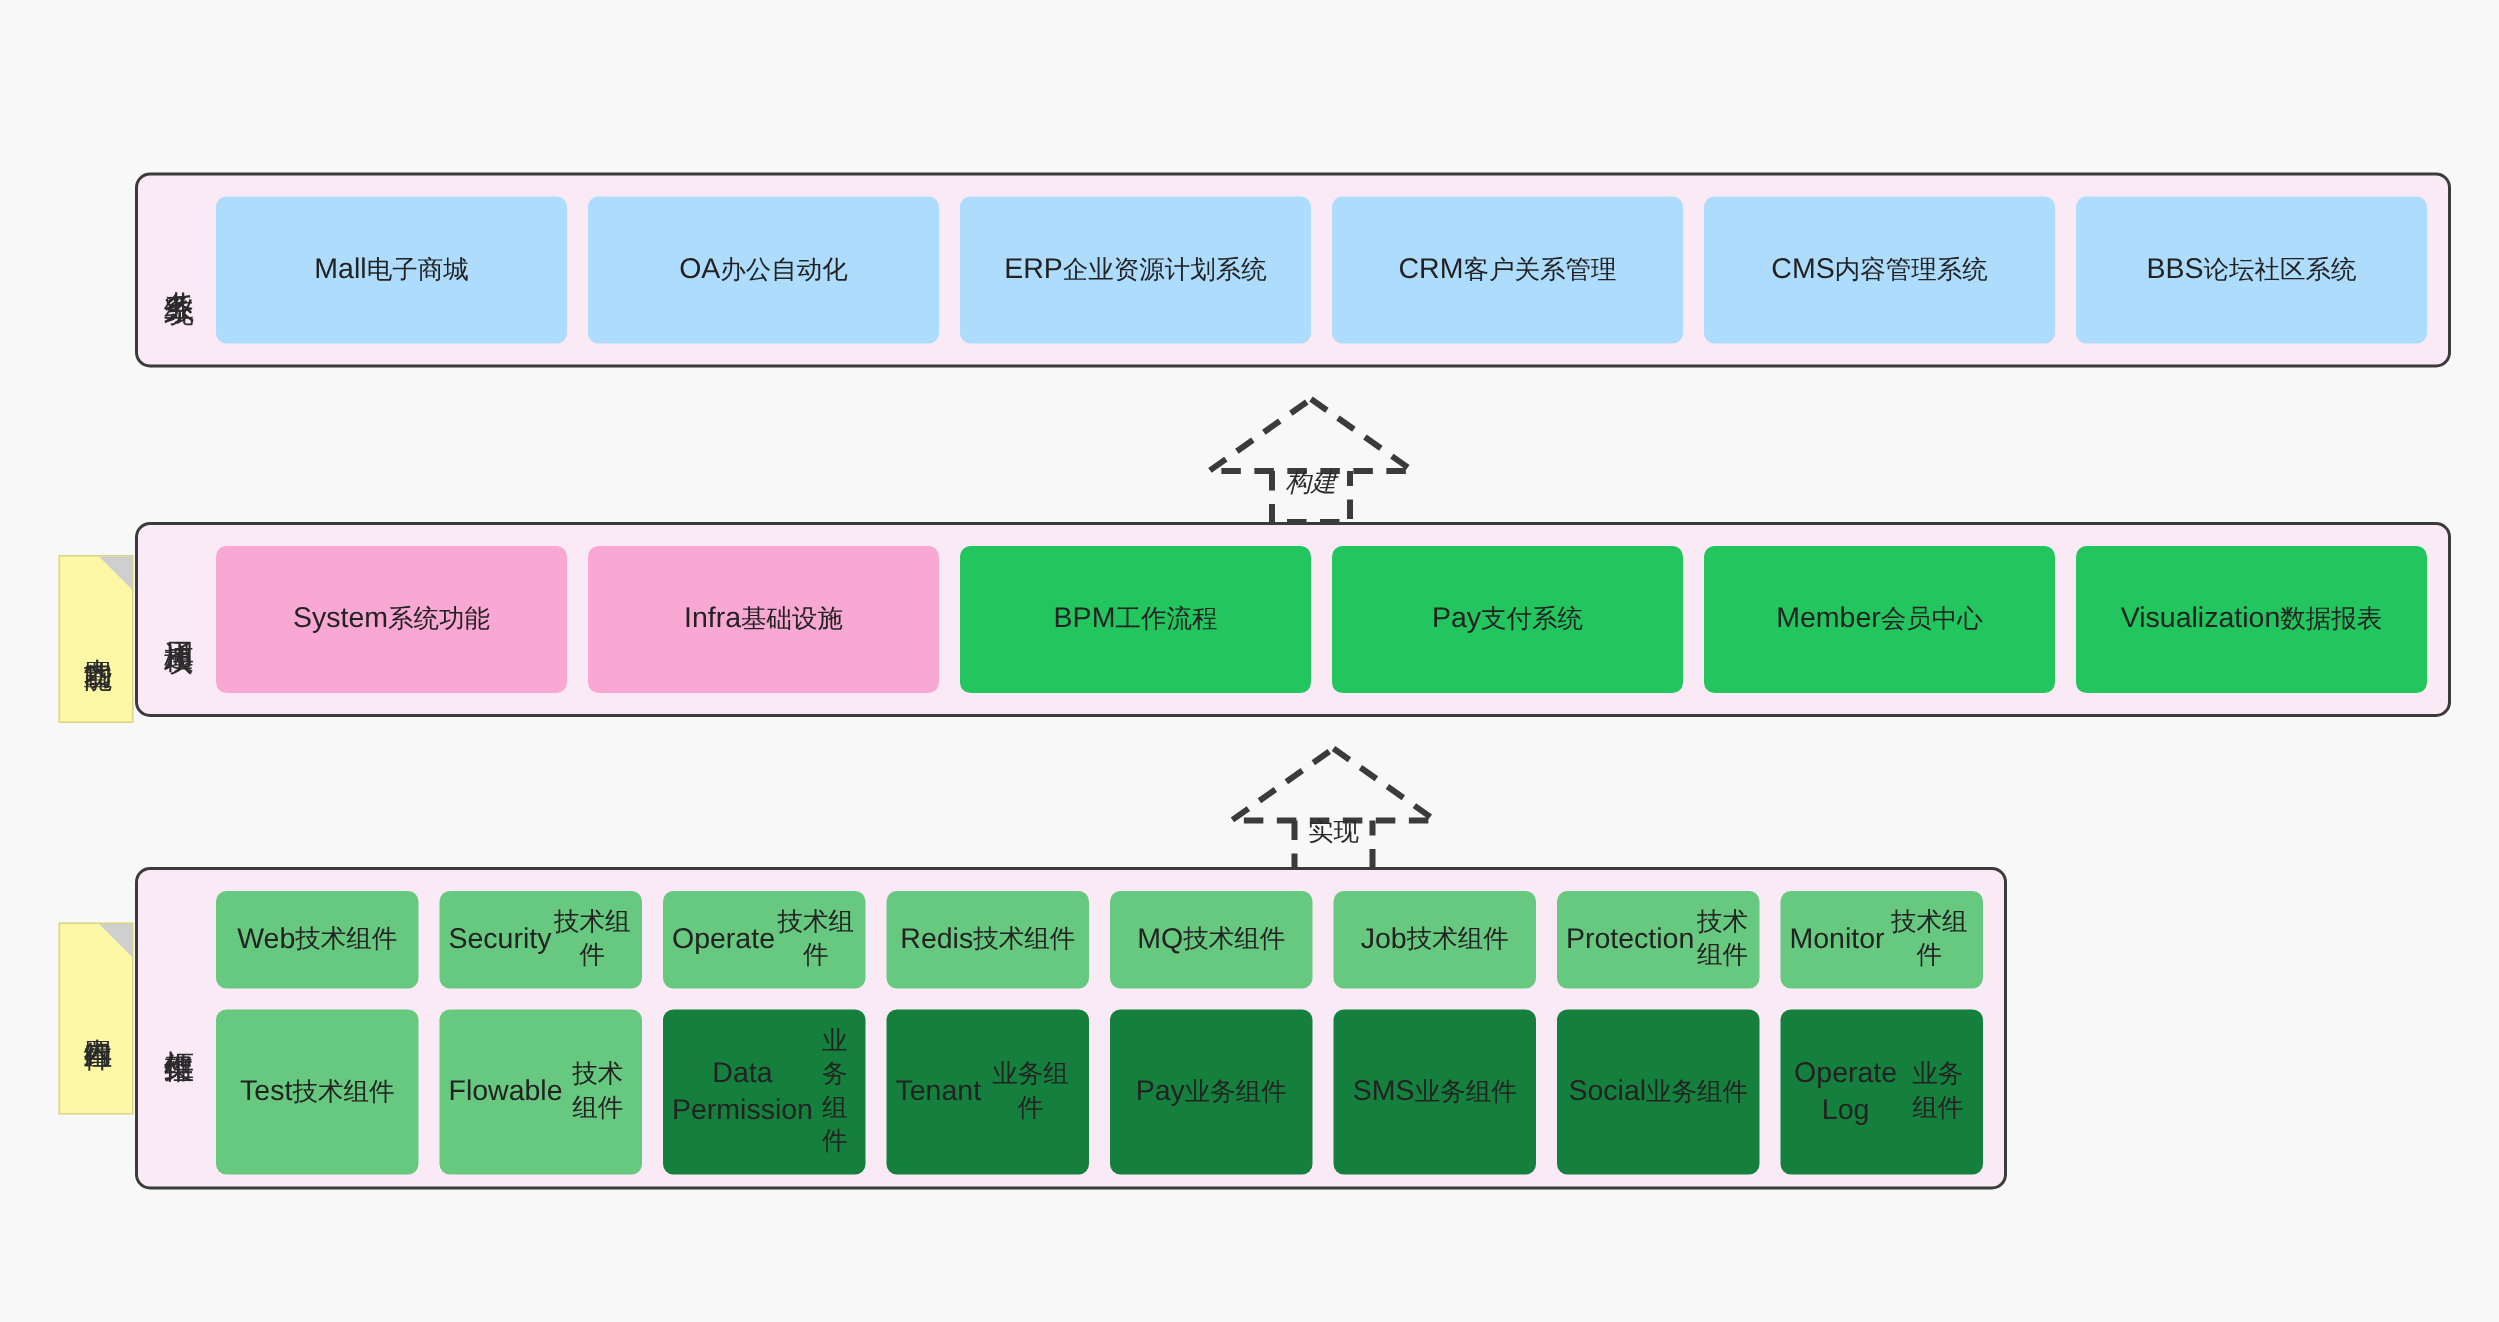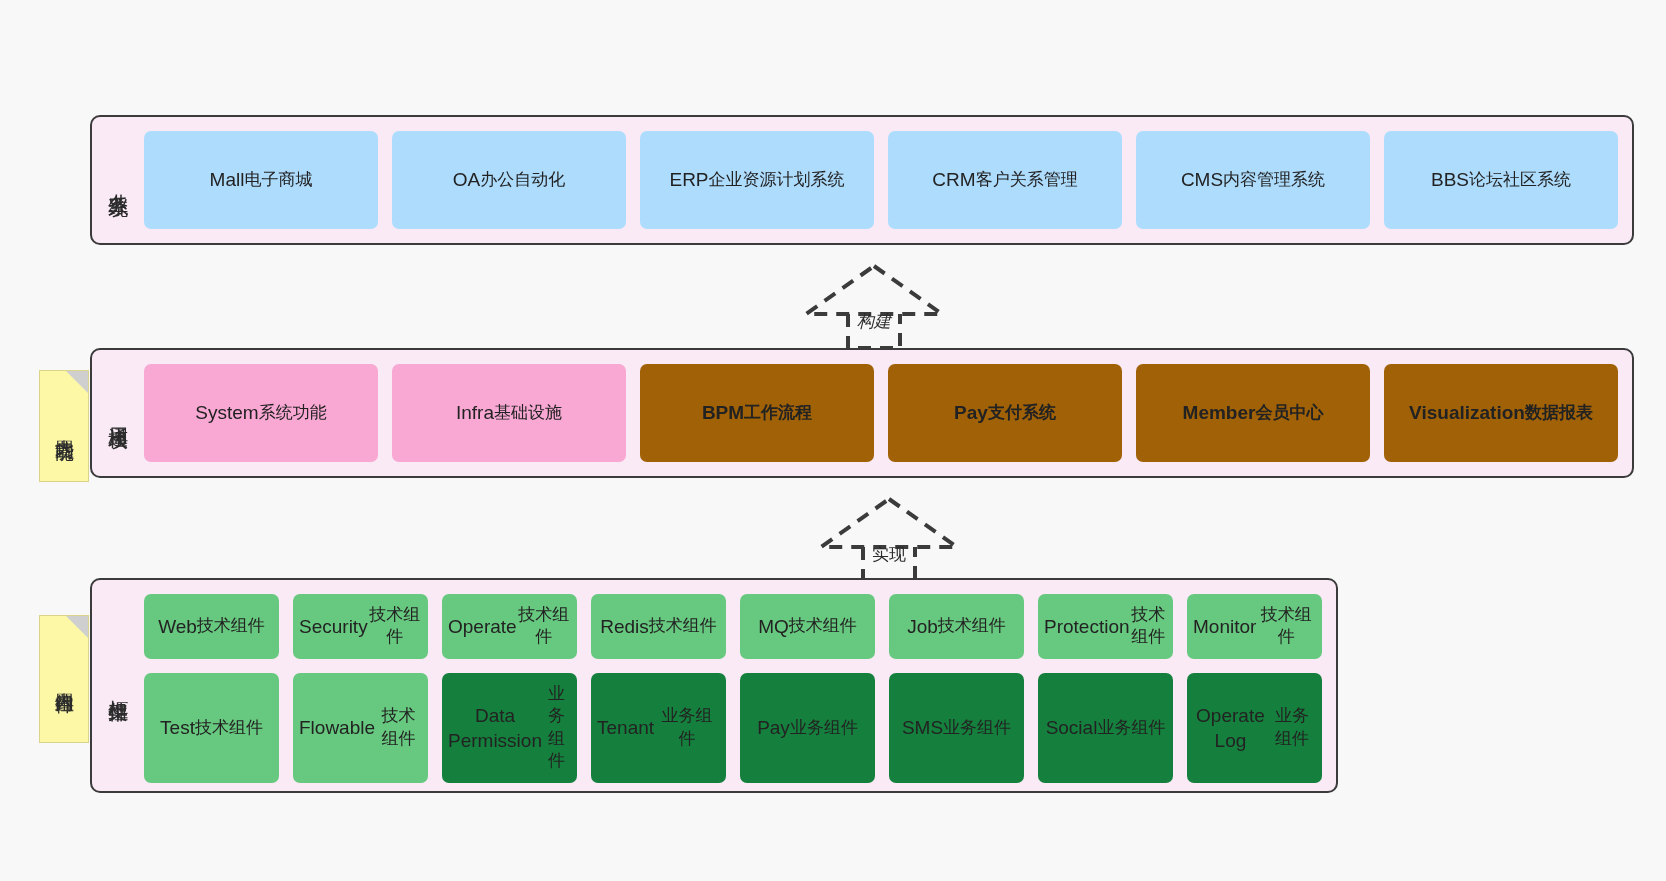--- a/index.html
+++ b/index.html
@@ -57,21 +57,21 @@
     text-align: center;
     color: #222;
     line-height: 1.32;
     padding: 10px 6px;
   }
   .card .en { font-size: 19px; }
   .card .cn { font-size: 17px; }
 
   .c-blue       { background: #aedcfd; }
   .c-red        { background: #f9a8d4; }
-  .c-pink       { background: #a16207; font-weight: bold; }
+  .c-pink       { background: #22c55e; }
   .c-green      { background: #67c87f; }
   .c-greenlight { background: #15803d; }
 
   
   .note {
     position: absolute;
     background: #fcf8a5;
     border: 1px solid #d9d489;
     display: flex;
     align-items: center;

